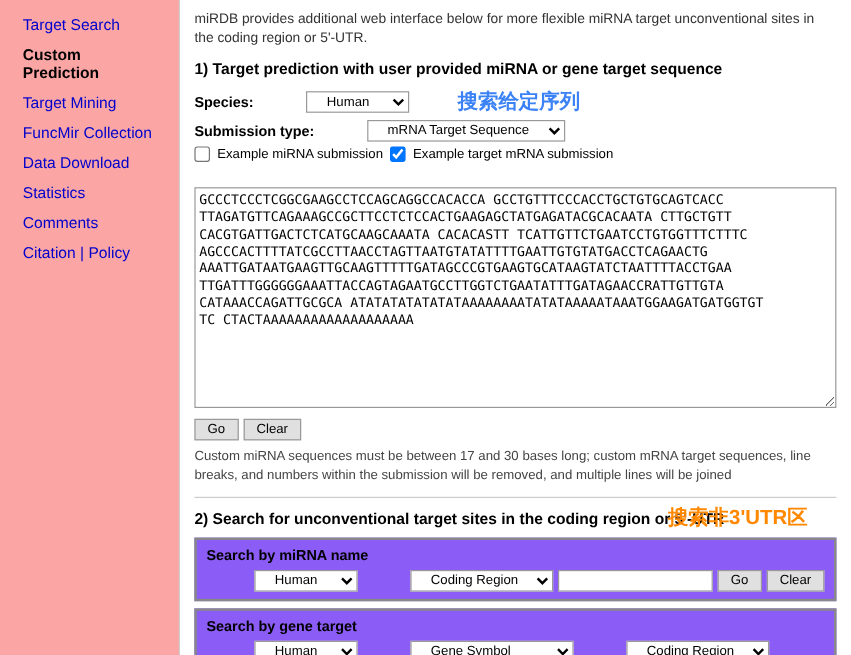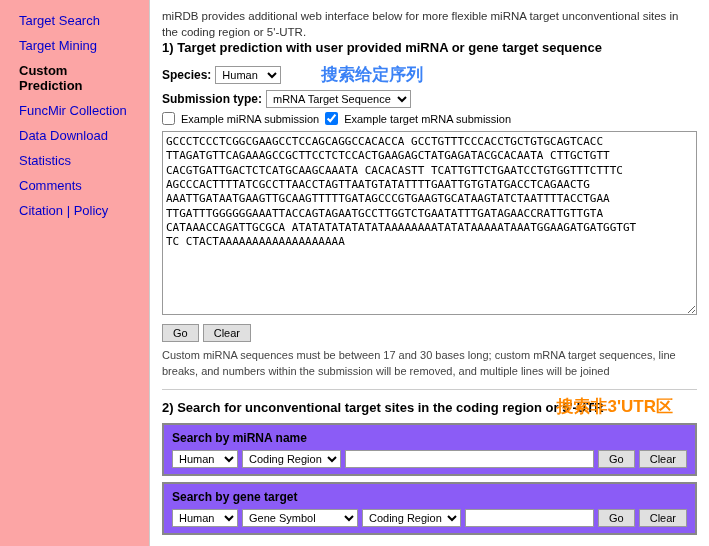--- a/index.html
+++ b/index.html
@@ -38,49 +38,51 @@
 
     
     #main {
       flex: 1;
       padding: 8px 12px;
       overflow-y: auto;
     }
     .intro-text {
       font-size: 11.5px;
       color: #333;
+      margin-bottom: 10px;
       line-height: 1.4;
     }
     .section-title {
       font-size: 13px;
       font-weight: bold;
       color: #000;
       margin-bottom: 8px;
     }
     .field-row {
       display: flex;
       align-items: center;
       margin-bottom: 4px;
       font-size: 12px;
     }
     .field-label {
       font-weight: bold;
       margin-right: 4px;
     }
     select {
       font-size: 11px;
-      padding: 1px 2px;
+      padding: 1px 12px;
       border: 1px solid #999;
       background: #fff;
+      margin-left: 40px;
     }
     .checkbox-row {
       display: flex;
       align-items: center;
       gap: 6px;
-      margin-bottom: 6px;
+      margin-bottom: 21px;
       font-size: 11px;
     }
     textarea.seq-input {
       width: 100%;
       height: 184px;
       font-size: 11px;
       font-family: monospace;
       border: 1px solid #999;
       padding: 3px;
       resize: vertical;
@@ -142,22 +144,22 @@
       position: relative;
       flex: 1;
     }
   </style>
 </head>
 <body>
 
 <div id="sidebar">
   <div id="sidebar-items-container">
   <div class="sidebar-item"><a href="#">Target Search</a></div>
+      <div class="sidebar-item active"><a href="#" style="font-weight: bold;">Custom Prediction</a></div>
       <div class="sidebar-item"><a href="#">Target Mining</a></div>
-      <div class="sidebar-item active"><a href="#" style="font-weight: bold;">Custom Prediction</a></div>
       <div class="sidebar-item"><a href="#">FuncMir Collection</a></div>
       <div class="sidebar-item"><a href="#">Data Download</a></div>
       <div class="sidebar-item"><a href="#">Statistics</a></div>
       <div class="sidebar-item"><a href="#">Comments</a></div>
       <div class="sidebar-item"><a href="#">Citation | Policy</a></div>
     </div>
 </div>
 
 <div id="content-wrapper">
   <div id="main">

